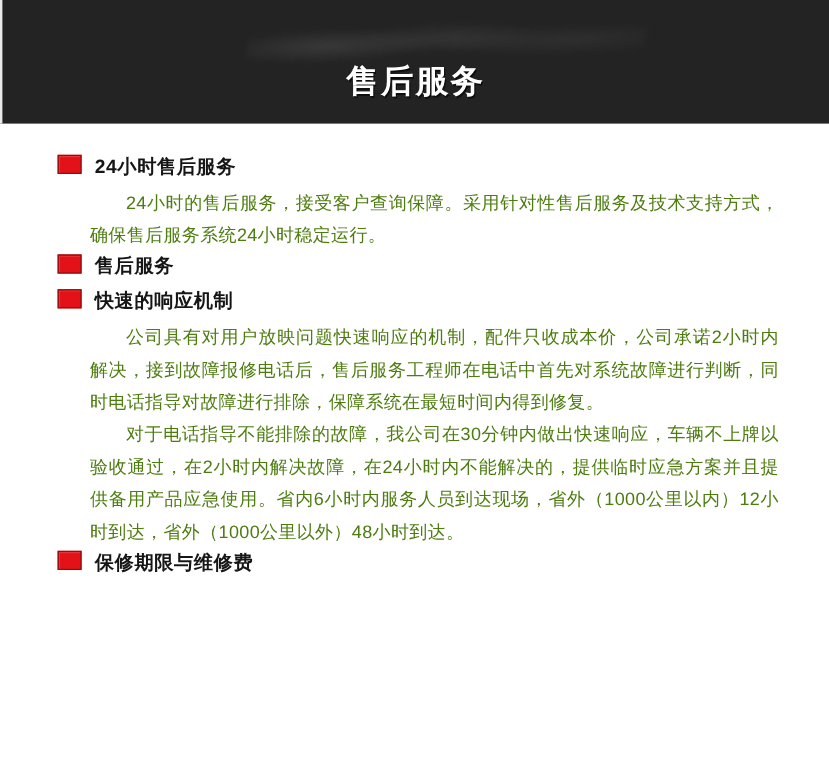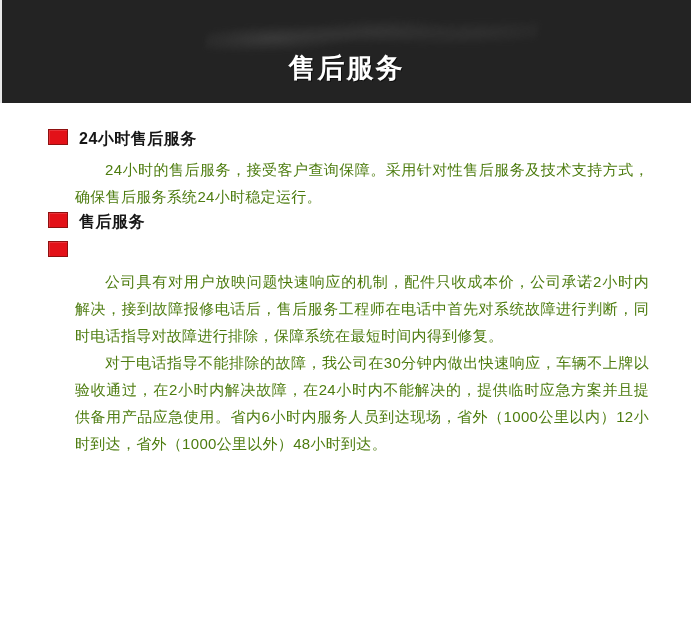--- a/index.html
+++ b/index.html
@@ -99,21 +99,26 @@
   <div class="section">
     <div class="heading-row">
       <span class="bullet"></span>
       <span class="heading-text">售后服务</span>
     </div>
   </div>
 
   <div class="section">
     <div class="heading-row">
       <span class="bullet"></span>
+      <span class="heading-text">快速的响应机制</span>
     </div>
     <p class="para">公司具有对用户放映问题快速响应的机制，配件只收成本价，公司承诺2小时内解决，接到故障报修电话后，售后服务工程师在电话中首先对系统故障进行判断，同时电话指导对故障进行排除，保障系统在最短时间内得到修复。</p>
     <p class="para">对于电话指导不能排除的故障，我公司在30分钟内做出快速响应，车辆不上牌以验收通过，在2小时内解决故障，在24小时内不能解决的，提供临时应急方案并且提供备用产品应急使用。省内6小时内服务人员到达现场，省外（1000公里以内）12小时到达，省外（1000公里以外）48小时到达。</p>
   </div>
 
   <div class="section">
+    <div class="heading-row">
+      <span class="bullet"></span>
+      <span class="heading-text">保修期限与维修费</span>
+    </div>
   </div>
 
 </div>
 
 </body></html>

